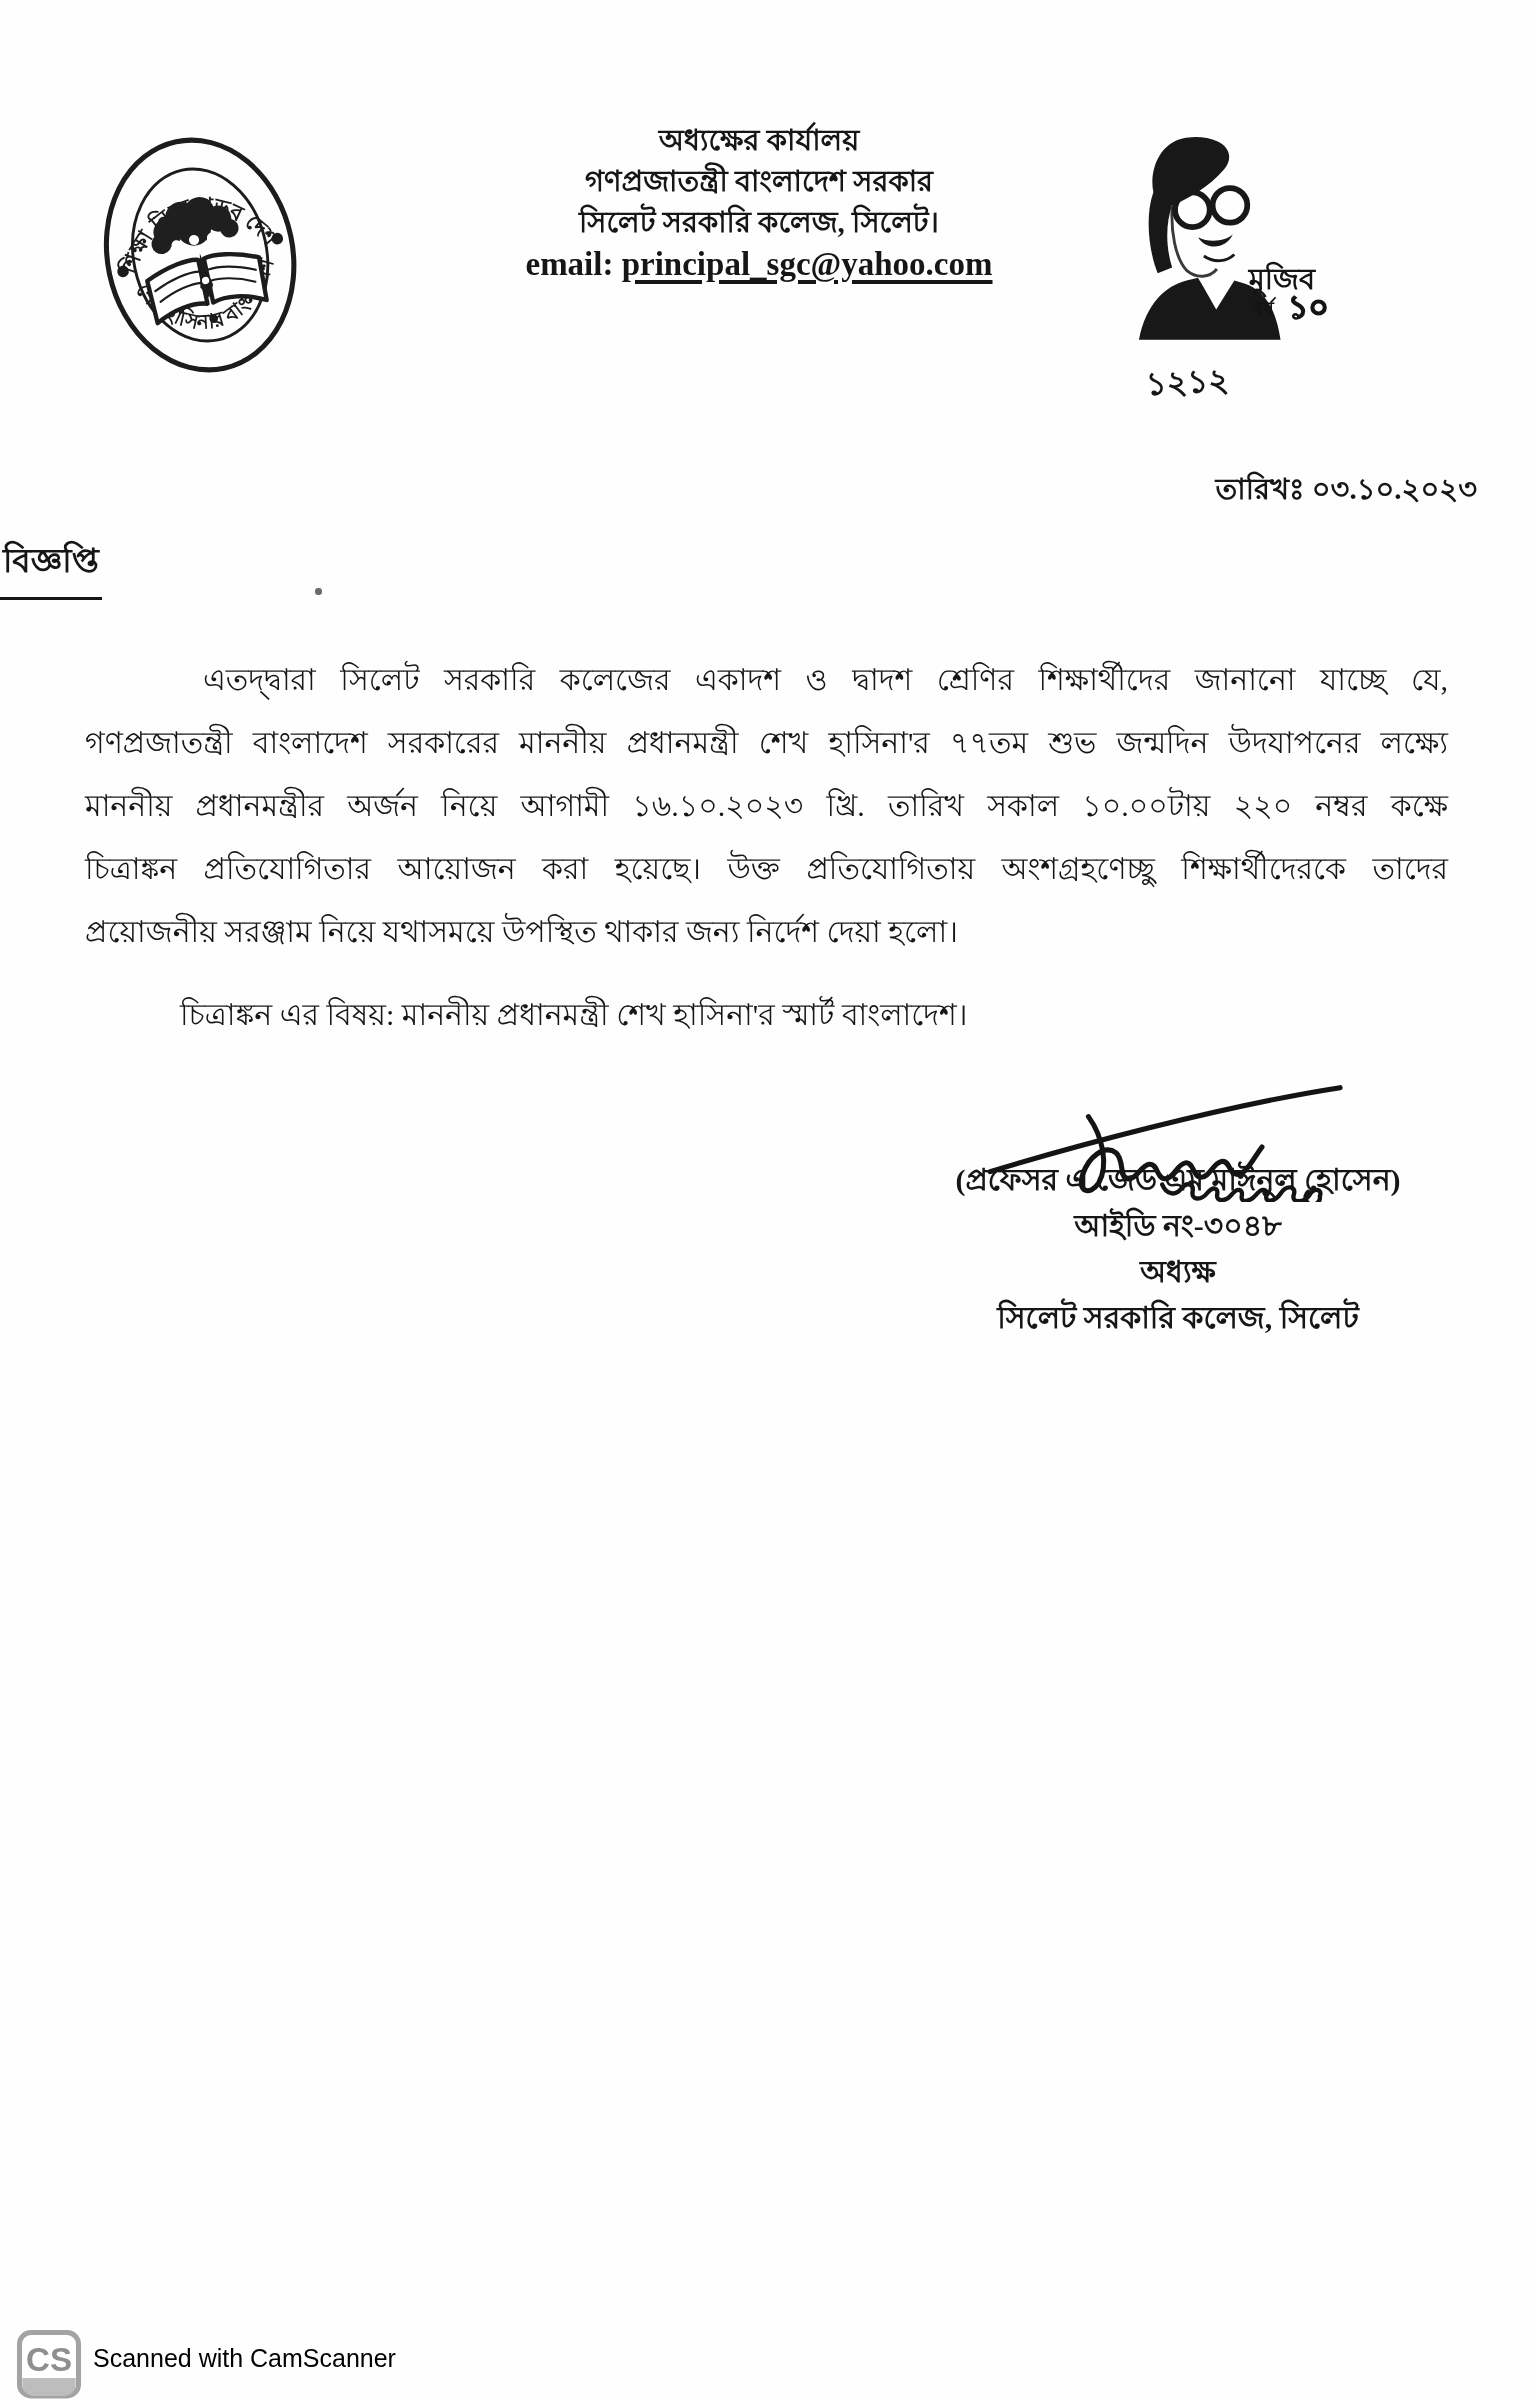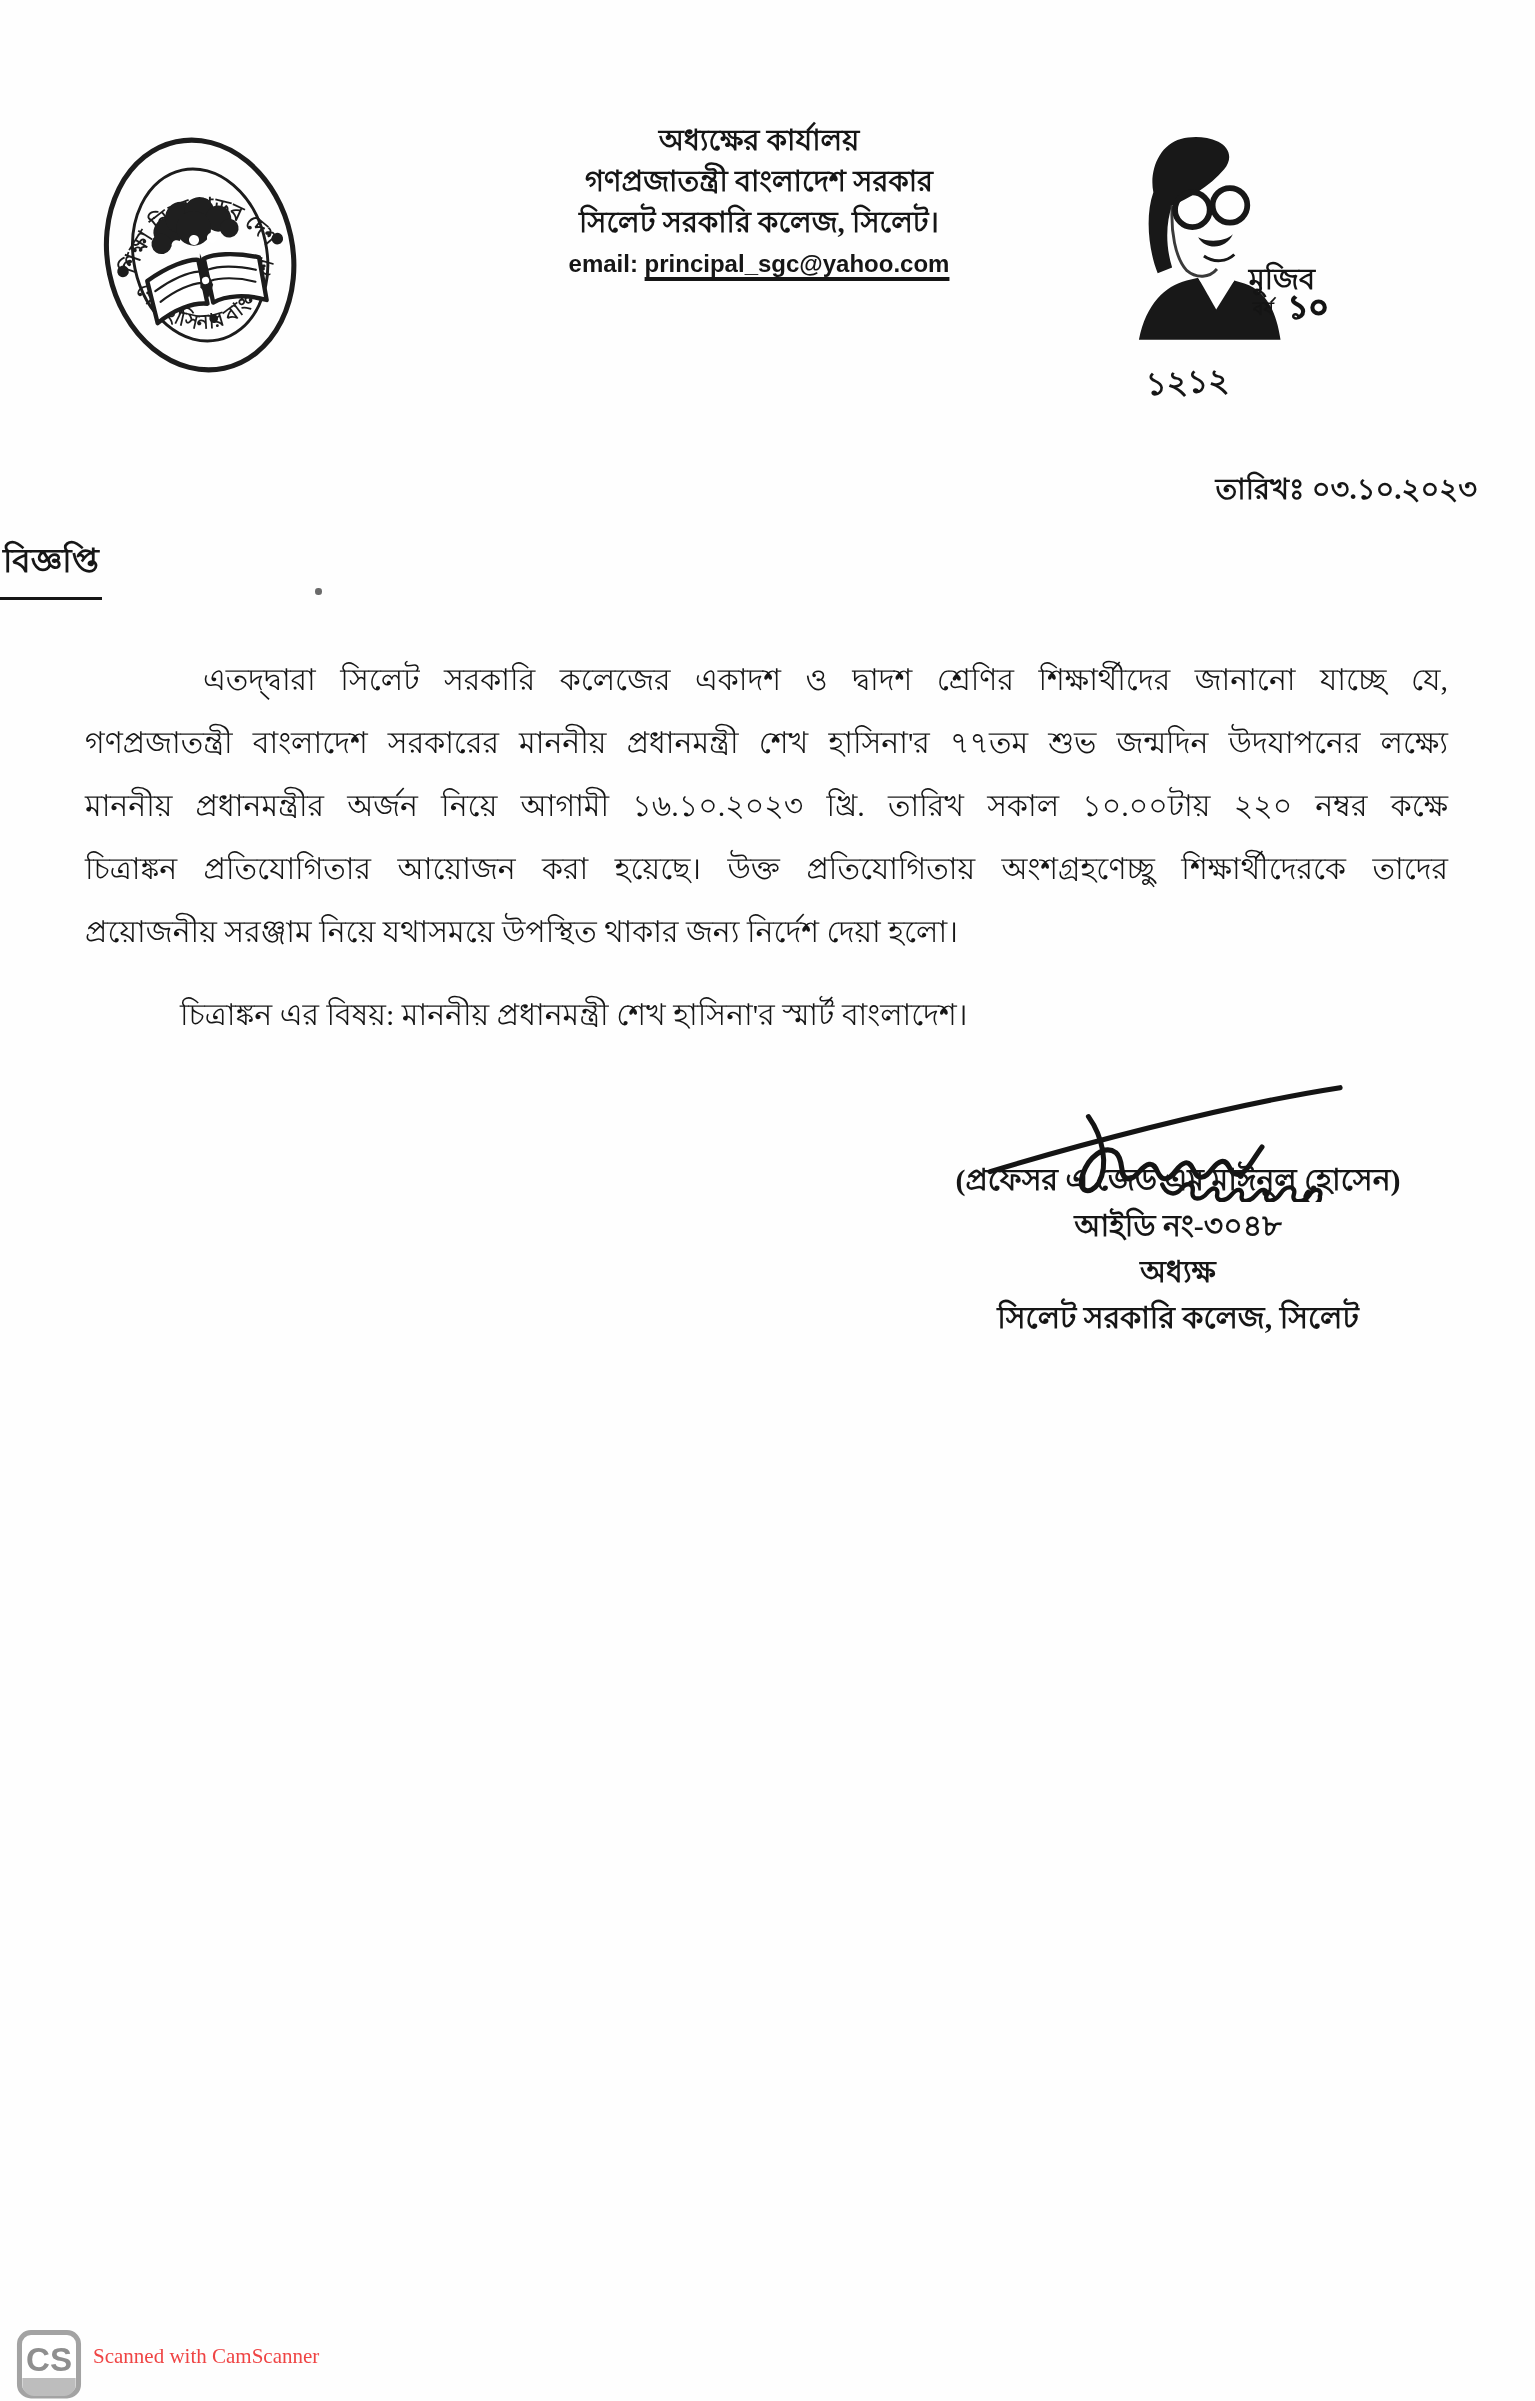--- a/index.html
+++ b/index.html
@@ -8,22 +8,22 @@
     background:#fefefe; color:#161616; overflow:hidden;
     font-family:"Liberation Serif", serif;
   }
 
   
   .seal { position:absolute; left:101px; top:132px; }
   .head-center { position:absolute; left:470px; top:120px; width:578px; text-align:center; }
   .head-line  { font-size:29px; font-weight:700; line-height:41px; }
   .site-line  { font-size:34px; font-weight:700; letter-spacing:0.7px; line-height:43px;
                 font-family:"Liberation Serif", serif; }
-  .email-line { font-size:24px; font-weight:700; line-height:42px;
-                font-family:Liberation Sans, sans-serif; }
+  .email-line { font-size:33px; font-weight:700; line-height:42px;
+                font-family:Liberation Serif, serif; }
   .email-addr { text-decoration:underline; text-decoration-thickness:3.6px; text-underline-offset:5px; }
   .phone-line { font-size:29px; font-weight:700; line-height:40px; margin-top:2.9px; }
   .mujib { position:absolute; left:1117px; top:123px; }
   .hand-number { position:absolute; left:1146px; top:357px; font-size:32px; font-weight:600;
                  transform:rotate(-3deg); }
 
   
   .date-line { position:absolute; right:58px; top:466px; font-size:29px; font-weight:600; }
   .title-wrap { position:absolute; left:0; right:0; top:535px; }
   .title-text { display:inline-block; font-size:33px; font-weight:700;
@@ -39,22 +39,22 @@
   .body-line.last  { text-align-last:left; }
   .subject-line { display:block; margin-top:20px; line-height:63px; text-indent:95px; font-size:30px; }
 
   
   .sig-scrawl { position:absolute; left:980px; top:1050px; }
   .sig-block  { position:absolute; left:889px; top:1157px; width:578px;
                 text-align:center; font-size:30px; font-weight:700; line-height:46px; }
 
   
   .footer-icon { position:absolute; left:14.5px; top:2329px; }
-  .footer-text { position:absolute; left:93px; top:2344px; font-size:21px; color:#ef4444;
-                 font-family:Liberation Serif, serif; }
+  .footer-text { position:absolute; left:93px; top:2344px; font-size:25px; color:#000000;
+                 font-family:Liberation Sans, sans-serif; }
 </style>
 </head>
 <body>
 
 <div class="page">
 
   <svg class="seal" width="199" height="246" viewBox="0 0 275 340">
     <g transform="rotate(-12 137 170)" stroke-linecap="round">
       <ellipse cx="137" cy="170" rx="128" ry="160" fill="none" stroke="#1c1c1c" stroke-width="7"></ellipse>
       <ellipse cx="137" cy="170" rx="92" ry="120" fill="none" stroke="#1c1c1c" stroke-width="4"></ellipse>

